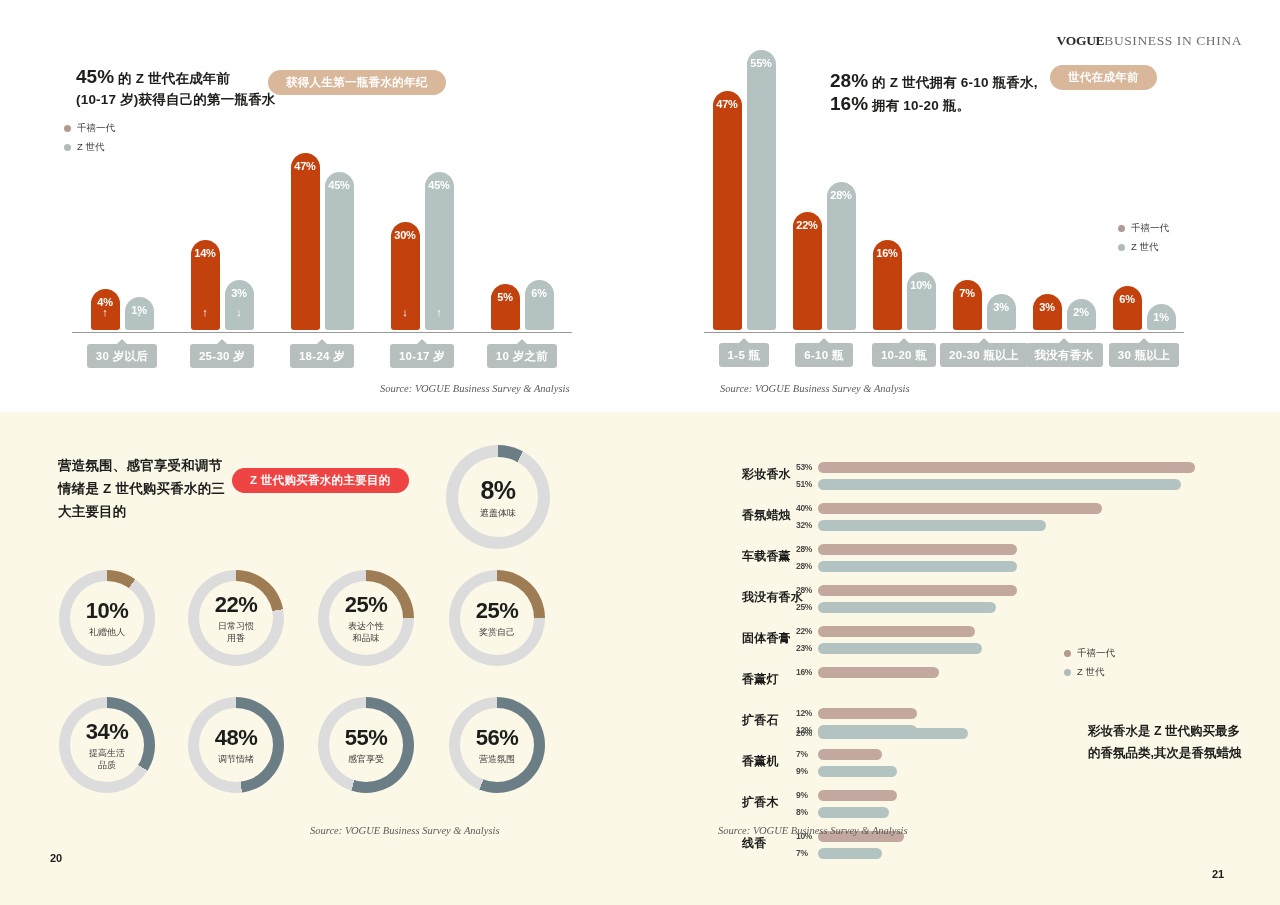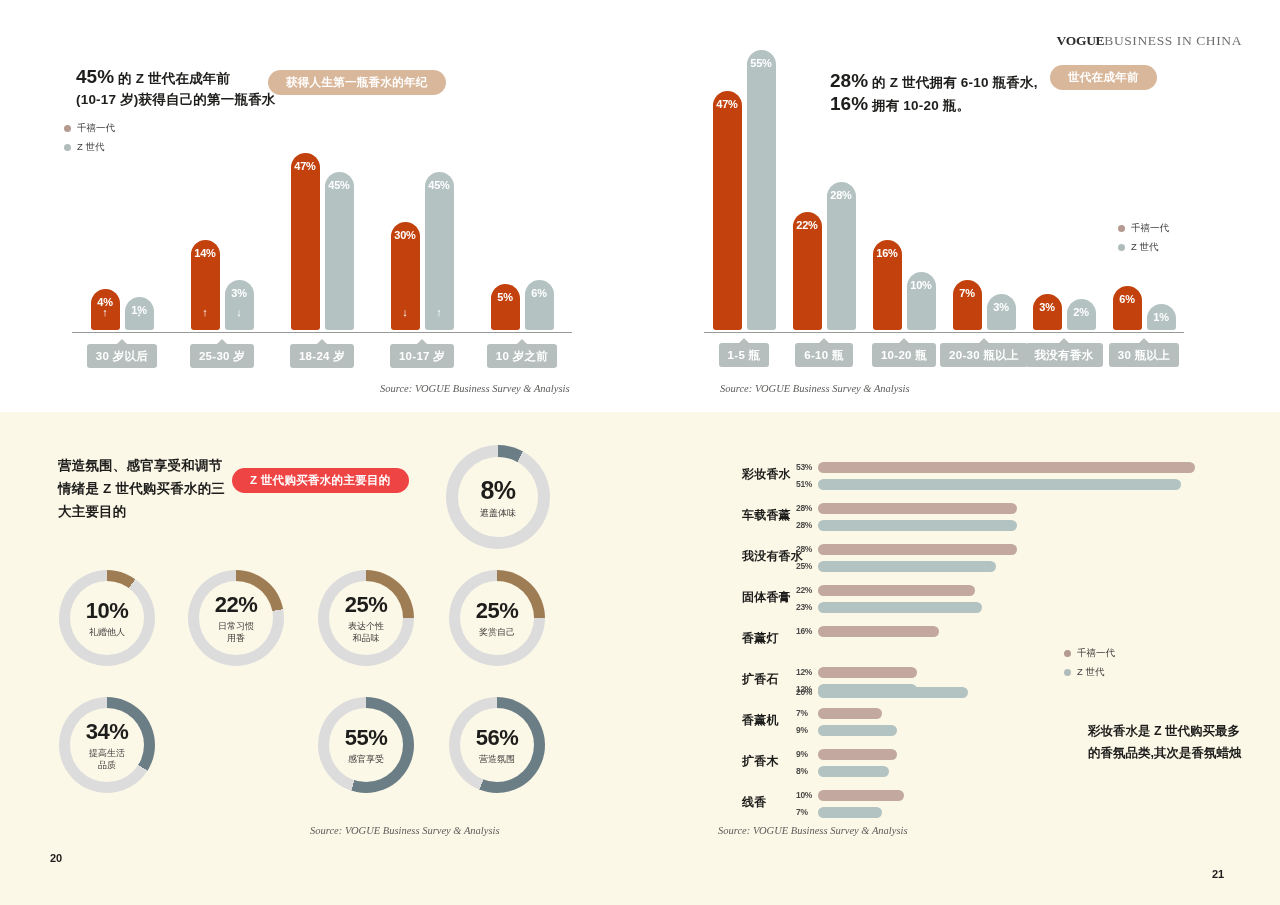--- a/index.html
+++ b/index.html
@@ -379,20 +379,27 @@
     </div>
 
     <div class="donut" style="left:59px;top:285px;">
       <div class="ring" style="background:conic-gradient(#6b7d85 0deg 122.4deg, #dcdcdc 122.4deg 360deg);"></div>
       <div class="hole">
         <span class="pct">34%</span>
         <span class="cap" style="white-space:pre-line;">提高生活
 品质</span>
       </div>
     </div>
+    <div class="donut" style="left:188px;top:285px;">
+      <div class="ring" style="background:conic-gradient(#6b7d85 0deg 172.8deg, #dcdcdc 172.8deg 360deg);"></div>
+      <div class="hole">
+        <span class="pct">48%</span>
+        <span class="cap">调节情绪</span>
+      </div>
+    </div>
     <div class="donut" style="left:318px;top:285px;">
       <div class="ring" style="background:conic-gradient(#6b7d85 0deg 198deg, #dcdcdc 198deg 360deg);"></div>
       <div class="hole">
         <span class="pct">55%</span>
         <span class="cap">感官享受</span>
       </div>
     </div>
     <div class="donut" style="left:449px;top:285px;">
       <div class="ring" style="background:conic-gradient(#6b7d85 0deg 201.6deg, #dcdcdc 201.6deg 360deg);"></div>
       <div class="hole">
@@ -414,20 +421,31 @@
         <div class="hbarline" style="top:3px;right:0;left:78px;">
           <span class="num">53%</span>
           <div class="hbar m" style="width:377px;"></div>
         </div>
         <div class="hbarline" style="top:20px;right:0;left:78px;">
           <span class="num">51%</span>
           <div class="hbar z" style="width:363px;"></div>
         </div>
       </div>
 
+      <div class="hrow">
+        <div class="cat">香氛蜡烛</div>
+        <div class="hbarline" style="top:3px;left:78px;">
+          <span class="num">40%</span>
+          <div class="hbar m" style="width:284px;"></div>
+        </div>
+        <div class="hbarline" style="top:20px;left:78px;">
+          <span class="num">32%</span>
+          <div class="hbar z" style="width:228px;"></div>
+        </div>
+      </div>
 
       <div class="hrow">
         <div class="cat">车载香薰</div>
         <div class="hbarline" style="top:3px;left:78px;">
           <span class="num">28%</span>
           <div class="hbar m" style="width:199px;"></div>
         </div>
         <div class="hbarline" style="top:20px;left:78px;">
           <span class="num">28%</span>
           <div class="hbar z" style="width:199px;"></div>

